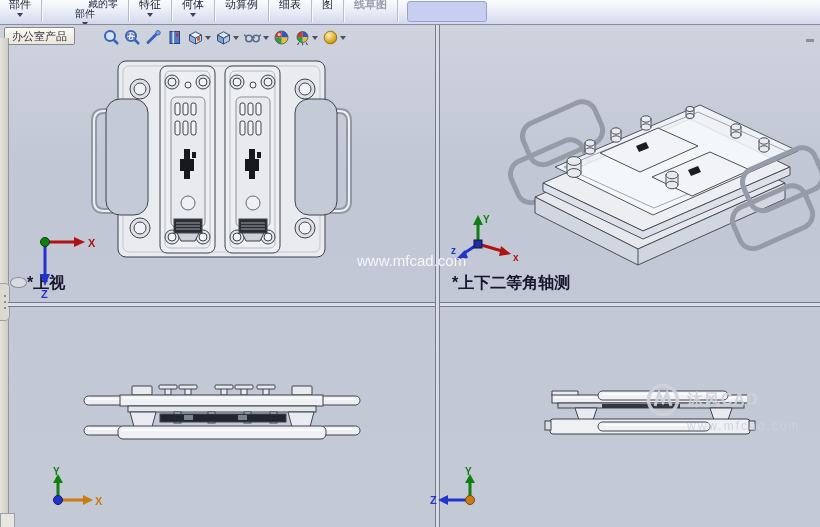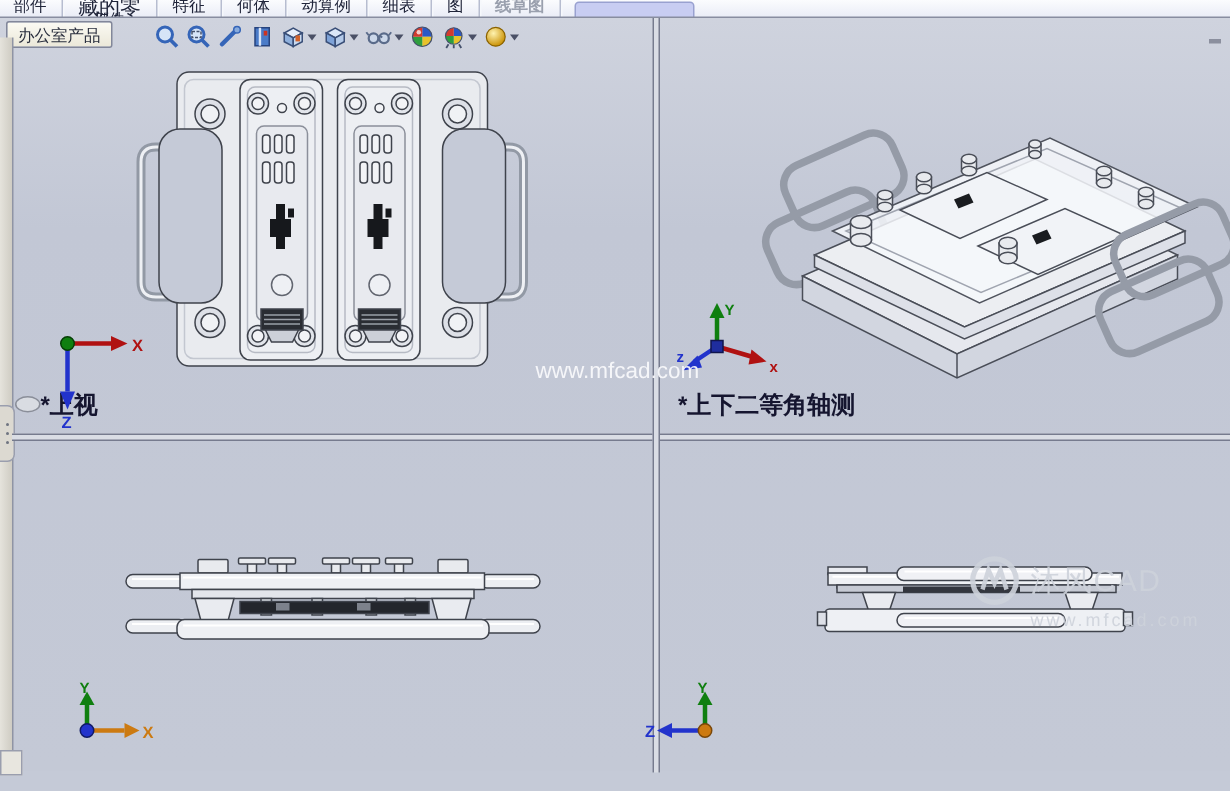--- a/index.html
+++ b/index.html
@@ -14,30 +14,30 @@
     background:linear-gradient(#fbfcfe,#e7eaf5 55%,#d2d7ea);
     border-bottom:1px solid #9298ad;
     display:flex;align-items:flex-start;overflow:hidden;
   }
   .rbtn{
     height:24px;padding:0 9px;display:flex;flex-direction:column;
     align-items:center;font-size:11px;color:#20253a;cursor:default;
   }
   .rbtn .lbl{line-height:11px;margin-top:-1px;white-space:nowrap;}
   .rbtn .lbl2{line-height:10px;font-size:10px;white-space:nowrap;}
-  .rbtn.two .lbl{font-size:14px;line-height:10px;}
+  .rbtn.two .lbl{font-size:10px;line-height:10px;margin-left:36px;}
   .caret{width:0;height:0;border-left:3px solid transparent;border-right:3px solid transparent;
     border-top:4px solid #3a4160;margin-top:3px;}
   .rbtn.disabled{color:#9aa0ae;font-weight:bold;}
   .rsep{width:1px;height:22px;background:#b7bdd0;margin:0 1px;box-shadow:1px 0 0 #f6f8fc;}
   .rblank{width:78px;height:19px;margin:1px 0 0 8px;background:#c8cdf2;
     border:1px solid #99a1d0;border-radius:3px;}
   
   .graphics{
-    position:absolute;left:0;top:11px;width:820px;height:503px;
+    position:absolute;left:0;top:24px;width:820px;height:503px;
     background:linear-gradient(#cfd3de,#c2c7d5 28%,#c4c9d6);
     border-top:1px solid #888da0;box-sizing:border-box;
   }
   .cmd-tab{
     position:absolute;left:4px;top:2px;height:16px;padding:0 7px;
     background:linear-gradient(#fbfaf3,#ebe8d9);
     border:1px solid #82879a;border-radius:2px;
     font-size:11px;color:#2a2f3e;display:flex;align-items:center;white-space:nowrap;
   }
   .headsup{position:absolute;left:102px;top:4px;display:flex;align-items:center;gap:2px;}
@@ -63,21 +63,21 @@
   .vp-label{position:absolute;font-size:16px;font-weight:bold;color:#15152f;white-space:nowrap;}
   .label-icon{position:absolute;left:10px;top:252px;width:15px;height:9px;
     border:1px solid #8a8e99;border-radius:50%;background:#d9dce2;}
   .corner-mark{position:absolute;left:806px;top:14px;width:8px;height:3px;background:#8b8f9e;}
   .corner-grip{position:absolute;left:0;top:488px;width:13px;height:15px;
     background:#e8e6df;border:1px solid #9a9eae;}
   
   .wm-center{position:absolute;left:357px;top:227px;font-size:15px;color:rgba(250,250,252,0.92);}
   .wm-logo{position:absolute;left:645px;top:357px;}
   .wm-row{display:flex;align-items:center;gap:6px;}
-  .wm-title{font-size:20px;font-weight:normal;letter-spacing:1px;color:rgba(205,209,218,0.9);}
+  .wm-title{font-size:16px;font-weight:bold;letter-spacing:1px;color:rgba(205,209,218,0.9);}
   .wm-sub{font-size:12px;letter-spacing:2px;color:rgba(205,209,218,0.9);margin:1px 0 0 42px;}
   text{font-family:"Liberation Sans","DejaVu Sans",sans-serif;}
 </style>
 </head>
 <body>
 
 <div class="ribbon">
   <div class="rbtn">
     <span class="lbl">部件</span>
     <span class="caret"></span>

